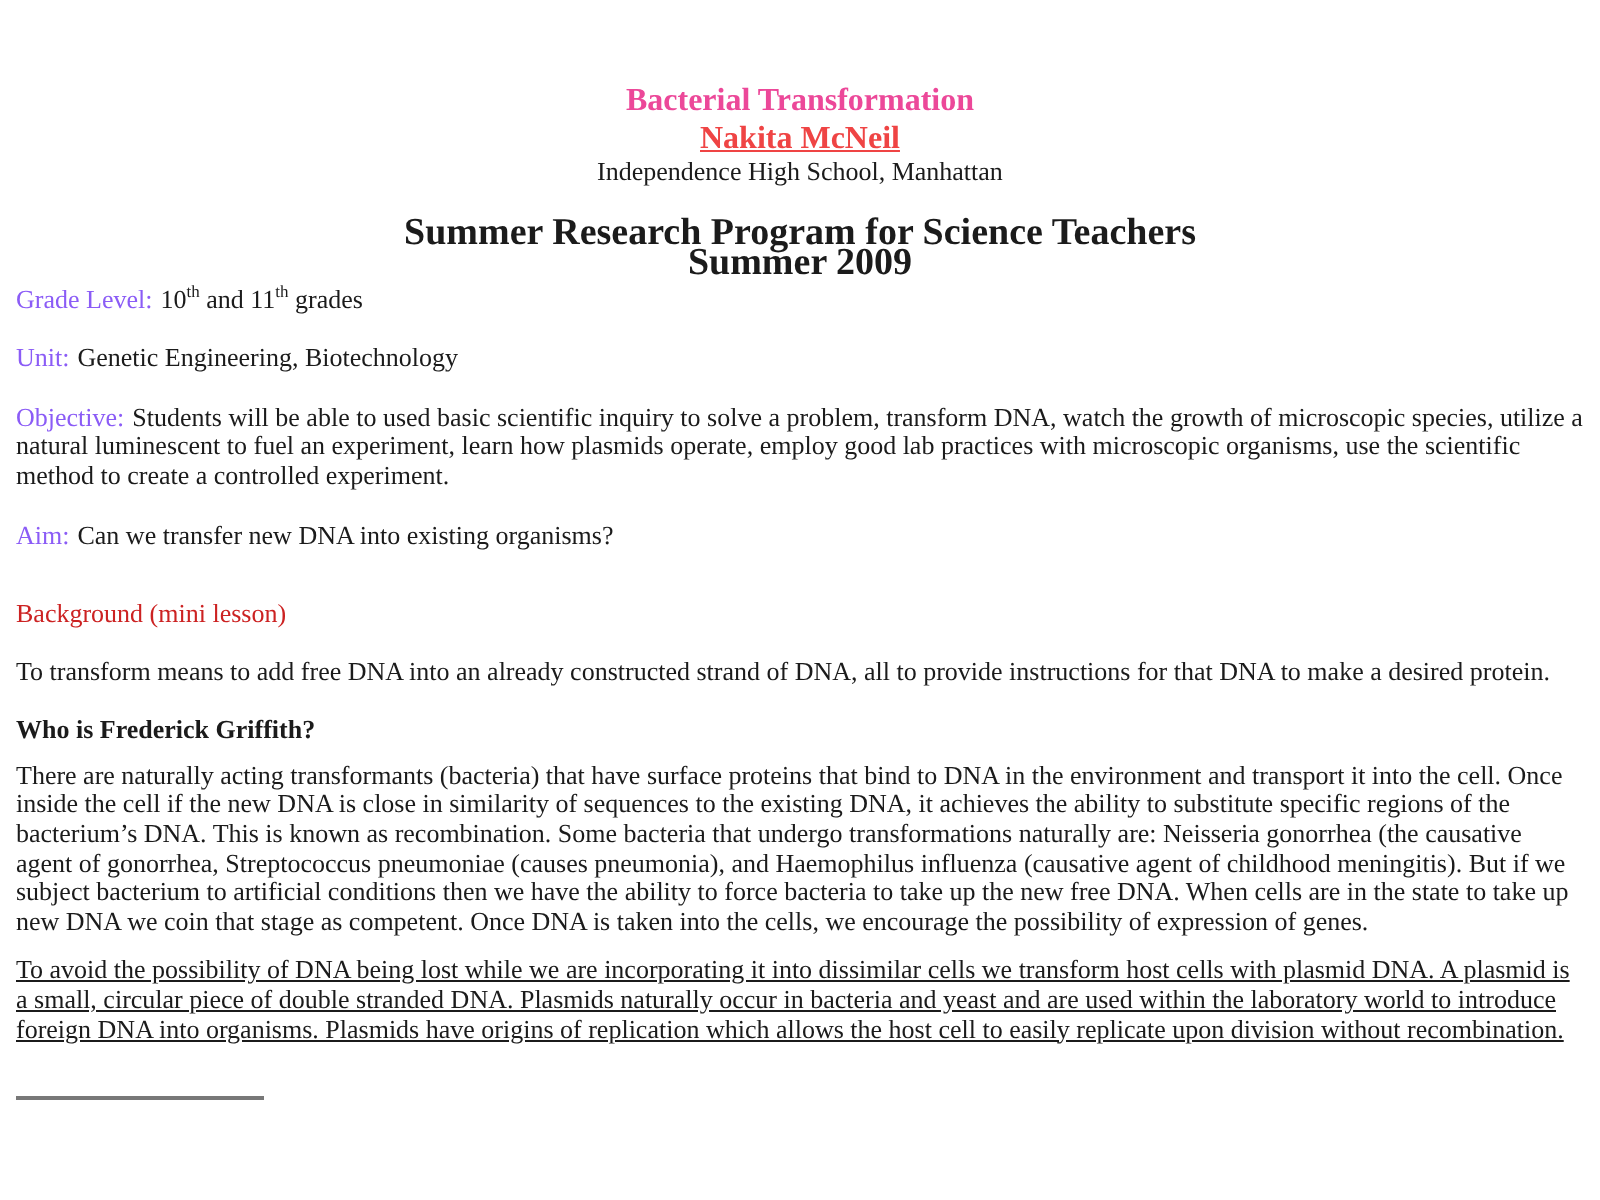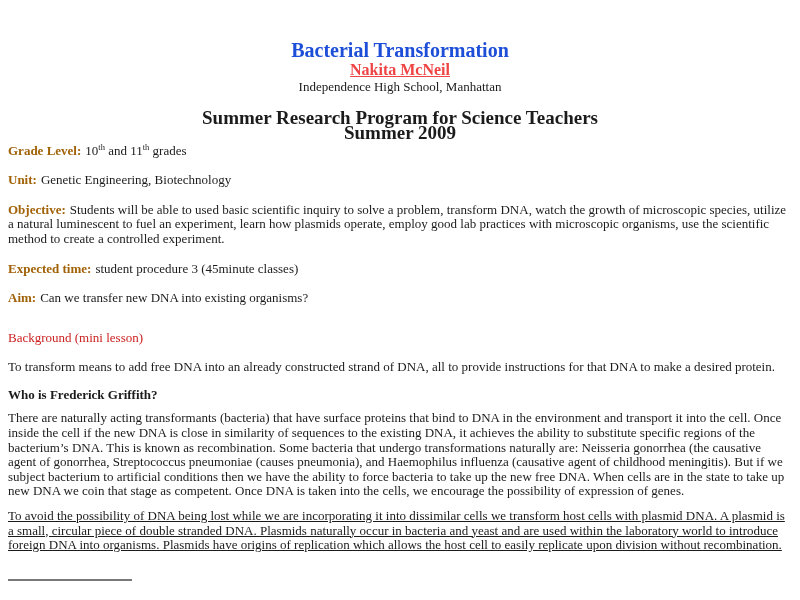--- a/index.html
+++ b/index.html
@@ -16,24 +16,24 @@
     color: #1b1b1b;
     line-height: 14.6px;
     padding-top: 40px;
     box-sizing: border-box;
   }
   .content {
     padding: 0 8px;
   }
   .center { text-align: center; }
   .doc-title {
-    font-size: 20px;
+    font-size: 16px;
     line-height: 21px;
     font-weight: bold;
-    color: #1d4ed8;
+    color: #ec4899;
     margin: 0;
   }
   .author-link {
     display: inline-block;
     margin-top: 1px;
     font-weight: bold;
     color: #ef4444;
     text-decoration: underline;
     font-size: 16px;
     line-height: 15px;
@@ -47,22 +47,22 @@
     margin-top: 16px;
     font-weight: bold;
     font-size: 19px;
     line-height: 15px;
   }
   .field {
     margin: 15px 0 0 0;
   }
   .field-grade { margin-top: 4px; }
   .label-red {
-    color: #a16207;
-    font-weight: bold;
+    color: #8b5cf6;
+    font-weight: normal;
     margin-right: 4px;
   }
   .heading-red {
     color: #cc2222;
     font-weight: normal;
     margin: 24px 0 0 0;
     line-height: 15px;
   }
   .heading-black {
     font-weight: bold;
@@ -113,23 +113,20 @@
   </p>
 
   <p class="field">
     <span class="label-red">Unit:</span><span>Genetic Engineering, Biotechnology</span>
   </p>
 
   <p class="field">
     <span class="label-red">Objective:</span><span>Students will be able to used basic scientific inquiry to solve a problem, transform DNA, watch the growth of microscopic species, utilize a natural luminescent to fuel an experiment, learn how plasmids operate, employ good lab practices with microscopic organisms, use the scientific method to create a controlled experiment.</span>
   </p>
 
-  <p class="field">
-    <span class="label-red">Expected time:</span><span>student procedure 3 (45minute classes)</span>
-  </p>
 
   <p class="field">
     <span class="label-red">Aim:</span><span>Can we transfer new DNA into existing organisms?</span>
   </p>
 
   <p class="heading-red">Background (mini lesson)</p>
 
   <p class="body-para">To transform means to add free DNA into an already constructed strand of DNA, all to provide instructions for that DNA to make a desired protein.</p>
 
   <p class="heading-black">Who is Frederick Griffith?</p>

